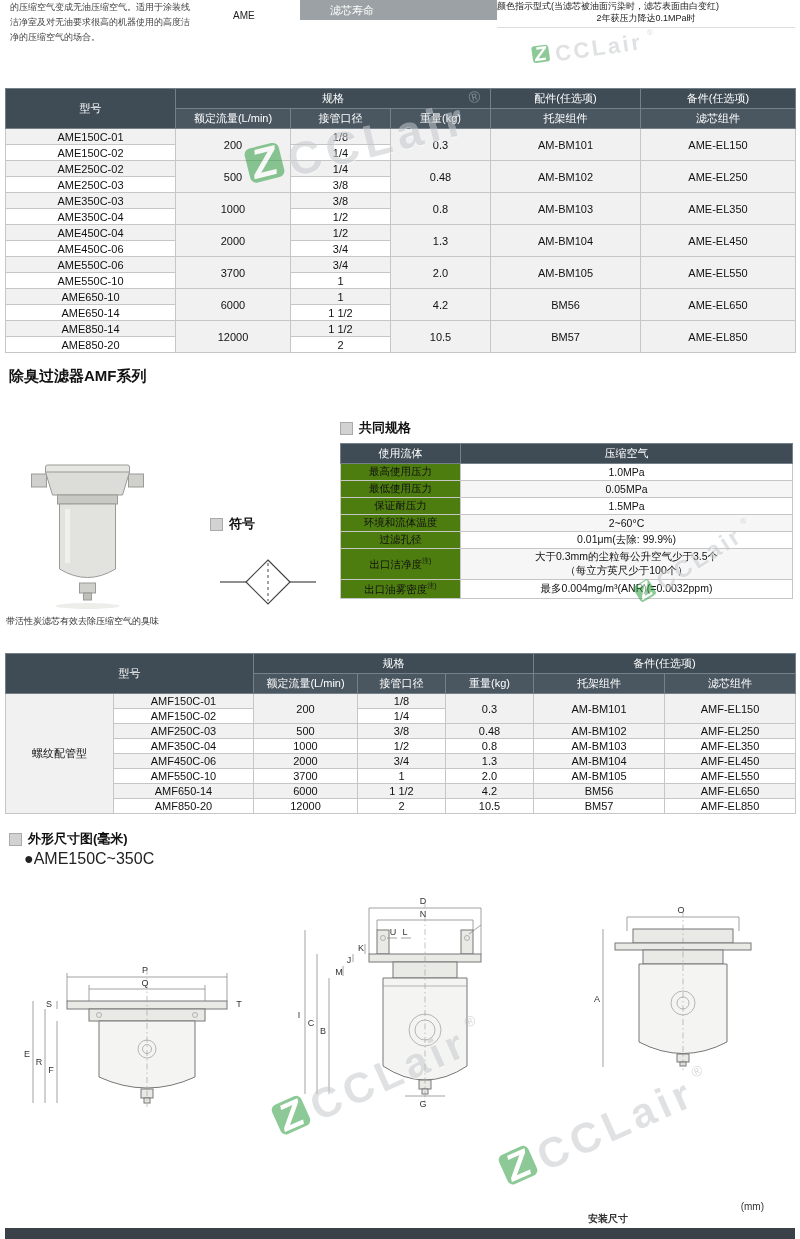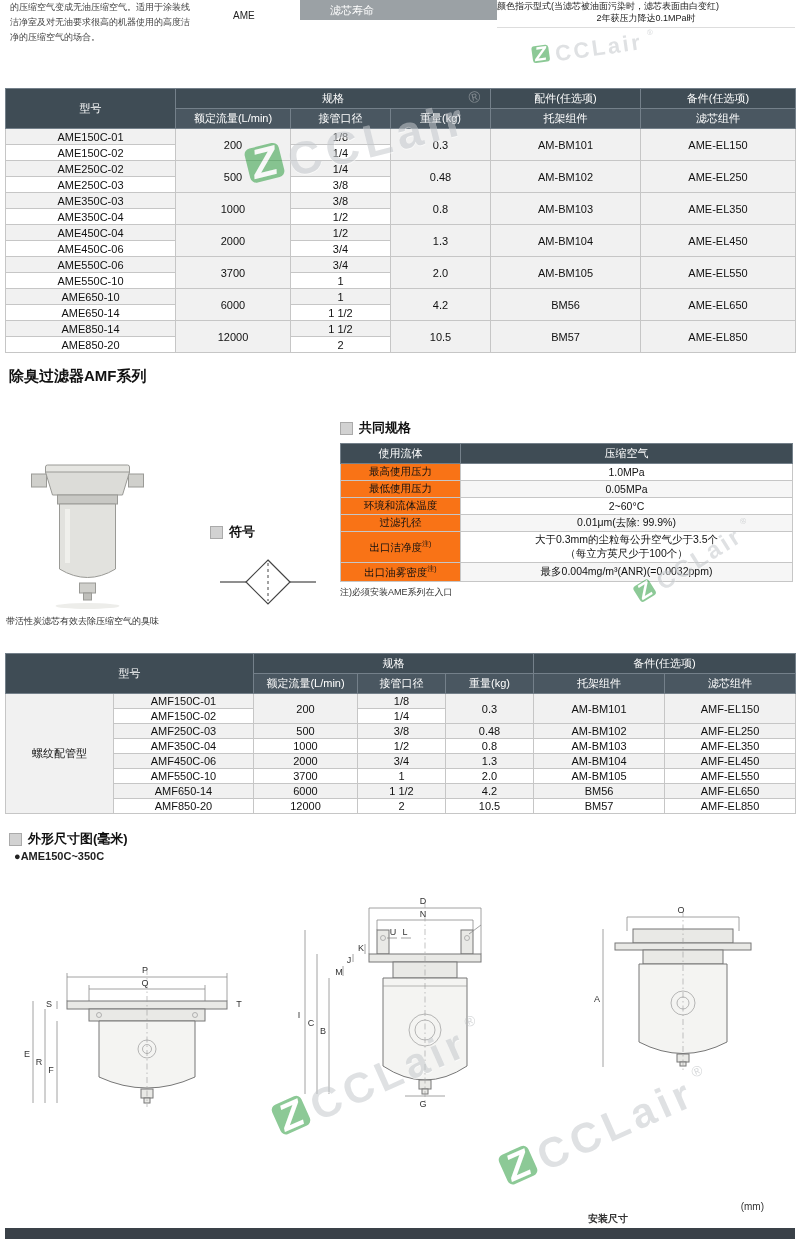--- a/index.html
+++ b/index.html
@@ -31,36 +31,36 @@
   tr.shade td { background:#f1f1f1; }
   td.cat { background:#fff; font-size:11px;margin-top:16px; }
   
   .h2 { font-size:15px; font-weight:bold; color:#111; margin:14px 0 4px 9px; height:20px; }
   .flex-title { display:flex; align-items:center; gap:6px; font-size:13px; font-weight:bold; color:#111; }
   .sq { display:inline-block; width:13px; height:13px; background:#d2d2d2; border:1px solid #aaa; }
   
   .middle { position:relative; height:252px; }
   .photo { position:absolute; left:25px; top:70px; }
   .caption { position:absolute; left:6px; top:224px; width:220px; font-size:9px; color:#333; }
-  .symbol-title { position:absolute; left:210px; top:132px; }
+  .symbol-title { position:absolute; left:210px; top:124px; }
   .symbol-svg { position:absolute; left:218px; top:164px; }
   .specs-block { position:absolute; left:340px; top:28px; width:452px; }
   .specs-block .flex-title { margin-bottom:6px; }
   .specs { width:452px; margin:0; }
   .specs td { height:17px; font-size:10.5px; }
-  .specs td.spec-label { background:#f97316; width:120px; }
+  .specs td.spec-label { background:#4d7c0f; width:120px; }
   .specs tr:nth-child(even) td.spec-value { background:#f6f6f6; }
   .specs th { height:18px; }
   .specs sup, td sup { font-size:7px; vertical-align:super; }
   .spec-note { font-size:9px; color:#333; margin-top:4px; }
   .t2wrap { margin-top:10px; }
   .t2 td { height:15px; }
   
   .dims-title { margin:16px 0 0 9px; height:18px; }
-  .model-range { margin:2px 0 0 14px; font-size:11px; font-weight:bold; color:#222; height:16px; }
+  .model-range { margin:2px 0 0 24px; font-size:16px; font-weight:normal; color:#222; height:16px; }
   .drawings { display:block; margin:6px 0 0 5px; }
   .dimlabel { font-size:9px; fill:#333; text-anchor:middle; font-family:"Liberation Sans",sans-serif; }
   .dline { stroke:#8a8a8a; stroke-width:.8; }
   .shape { stroke:#777; stroke-width:1; fill:#f4f4f2; }
   .shape2 { stroke:#777; stroke-width:1; fill:#e9e9e6; }
   .thin { stroke:#999; stroke-width:.7; fill:none; }
   .cl { stroke:#9a9a9a; stroke-width:.6; stroke-dasharray:6 3 1.5 3; }
   .tinynote { font-size:7px; fill:#444; font-family:"Liberation Sans",sans-serif; }
   
   .mm { position:absolute; right:36px; bottom:27px; font-size:10px; color:#333; }
@@ -250,38 +250,41 @@
         <tbody id="specs-tbody">
             <tr>
               <td class="spec-label">最高使用压力</td>
               <td class="spec-value">1.0MPa</td>
             </tr>
             <tr>
               <td class="spec-label">最低使用压力</td>
               <td class="spec-value">0.05MPa</td>
             </tr>
             <tr>
+              <td class="spec-label">保证耐压力</td>
+              <td class="spec-value">1.5MPa</td>
+            </tr>
+            <tr>
               <td class="spec-label">环境和流体温度</td>
               <td class="spec-value">2~60°C</td>
             </tr>
             <tr>
               <td class="spec-label">过滤孔径</td>
               <td class="spec-value">0.01μm(去除: 99.9%)</td>
             </tr>
             <tr>
               <td class="spec-label">出口洁净度<sup>注)</sup></td>
               <td class="spec-value">大于0.3mm的尘粒每公升空气少于3.5个<br>（每立方英尺少于100个）</td>
             </tr>
             <tr>
               <td class="spec-label">出口油雾密度<sup>注)</sup></td>
               <td class="spec-value">最多0.004mg/m³(ANR)(=0.0032ppm)</td>
             </tr>
           </tbody>
       </table>
-      <div class="spec-note">注)必须安装AME系列在入口</div>
     </div>
   </div>
 
   <div class="t2wrap">
     <table class="t2">
       <colgroup>
         <col style="width:108px">
           <col style="width:140px">
           <col style="width:104px">
         <col style="width:88px">

